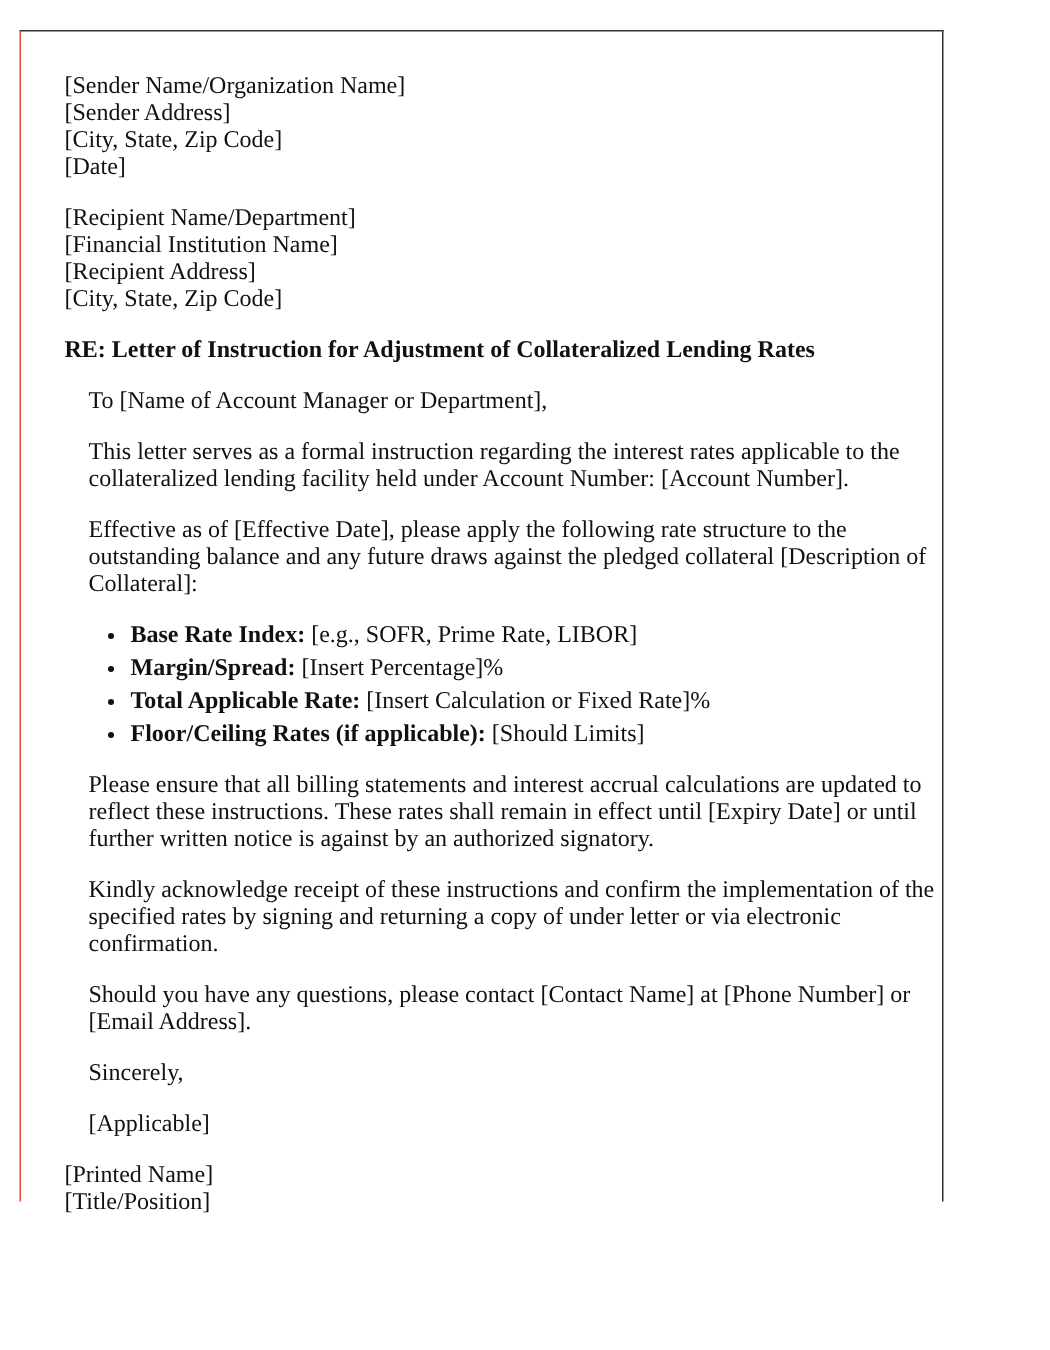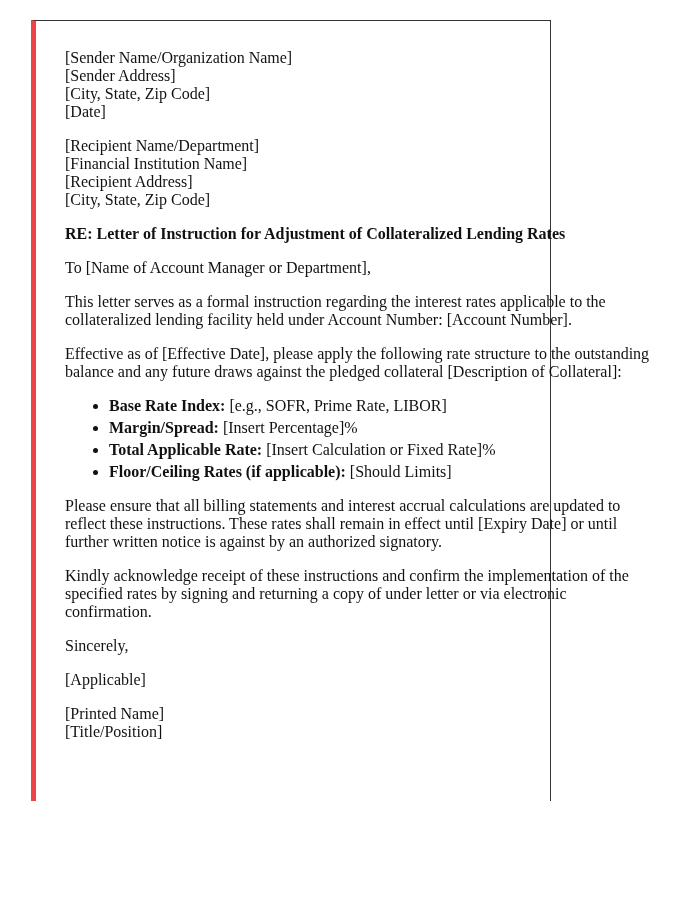--- a/index.html
+++ b/index.html
@@ -1,37 +1,37 @@
 <!DOCTYPE html>
 <html><head>
   <meta charset="utf-8">
   <style>
     html, body { margin: 0; padding: 0; background: #ffffff; }
     body { width: 700px; height: 900px; position: relative; overflow: hidden; }
     .page {
       position: absolute;
-      left: 31px; top: 20px;
-      width: 520px; height: 781px;
-      border-left: 5px solid #ef4444;
+      left: 13px; top: 20px;
+      width: 616px; height: 781px;
+      border-left: 1px solid #ef4444;
       border-top: 1px solid #333333;
       border-right: 1px solid #333333;
       box-sizing: border-box;
     }
     .content {
       position: absolute;
       left: 29px; top: 28px;
       width: 590px;
       font-family: "Liberation Serif", "DejaVu Serif", serif;
       font-size: 16px;
       line-height: 18px;
       color: #111111;
     }
     .block { margin: 0 0 16px 0; }
     .line { display: block; }
-    p { margin: 0 0 16px 0; }
+    p { margin: 0 0 16px 16px; }
     .re { font-weight: bold; margin: 0 0 16px 0; }
     ul { margin: 0 0 16px 0; padding-left: 40px; }
     li { margin: 4px; }
     li b { font-weight: bold; }
   </style>
 </head>
 <body>
 
 <div class="page">
   <div class="content">
@@ -62,20 +62,21 @@
       <li><b>Base Rate Index:</b><span> [e.g., SOFR, Prime Rate, LIBOR]</span></li>
       <li><b>Margin/Spread:</b><span> [Insert Percentage]%</span></li>
       <li><b>Total Applicable Rate:</b><span> [Insert Calculation or Fixed Rate]%</span></li>
       <li><b>Floor/Ceiling Rates (if applicable):</b><span> [Should Limits]</span></li>
     </ul>
 
     <p>Please ensure that all billing statements and interest accrual calculations are updated to reflect these instructions. These rates shall remain in effect until [Expiry Date] or until further written notice is against by an authorized signatory.</p>
 
     <p>Kindly acknowledge receipt of these instructions and confirm the implementation of the specified rates by signing and returning a copy of under letter or via electronic confirmation.</p>
 
+    <p>Should you have any questions, please contact [Contact Name] at [Phone Number] or [Email Address].</p>
 
     <p>Sincerely,</p>
 
     <p>[Applicable]</p>
 
     <div class="block">
       <span class="line">[Printed Name]</span>
       <span class="line">[Title/Position]</span>
     </div>
 

